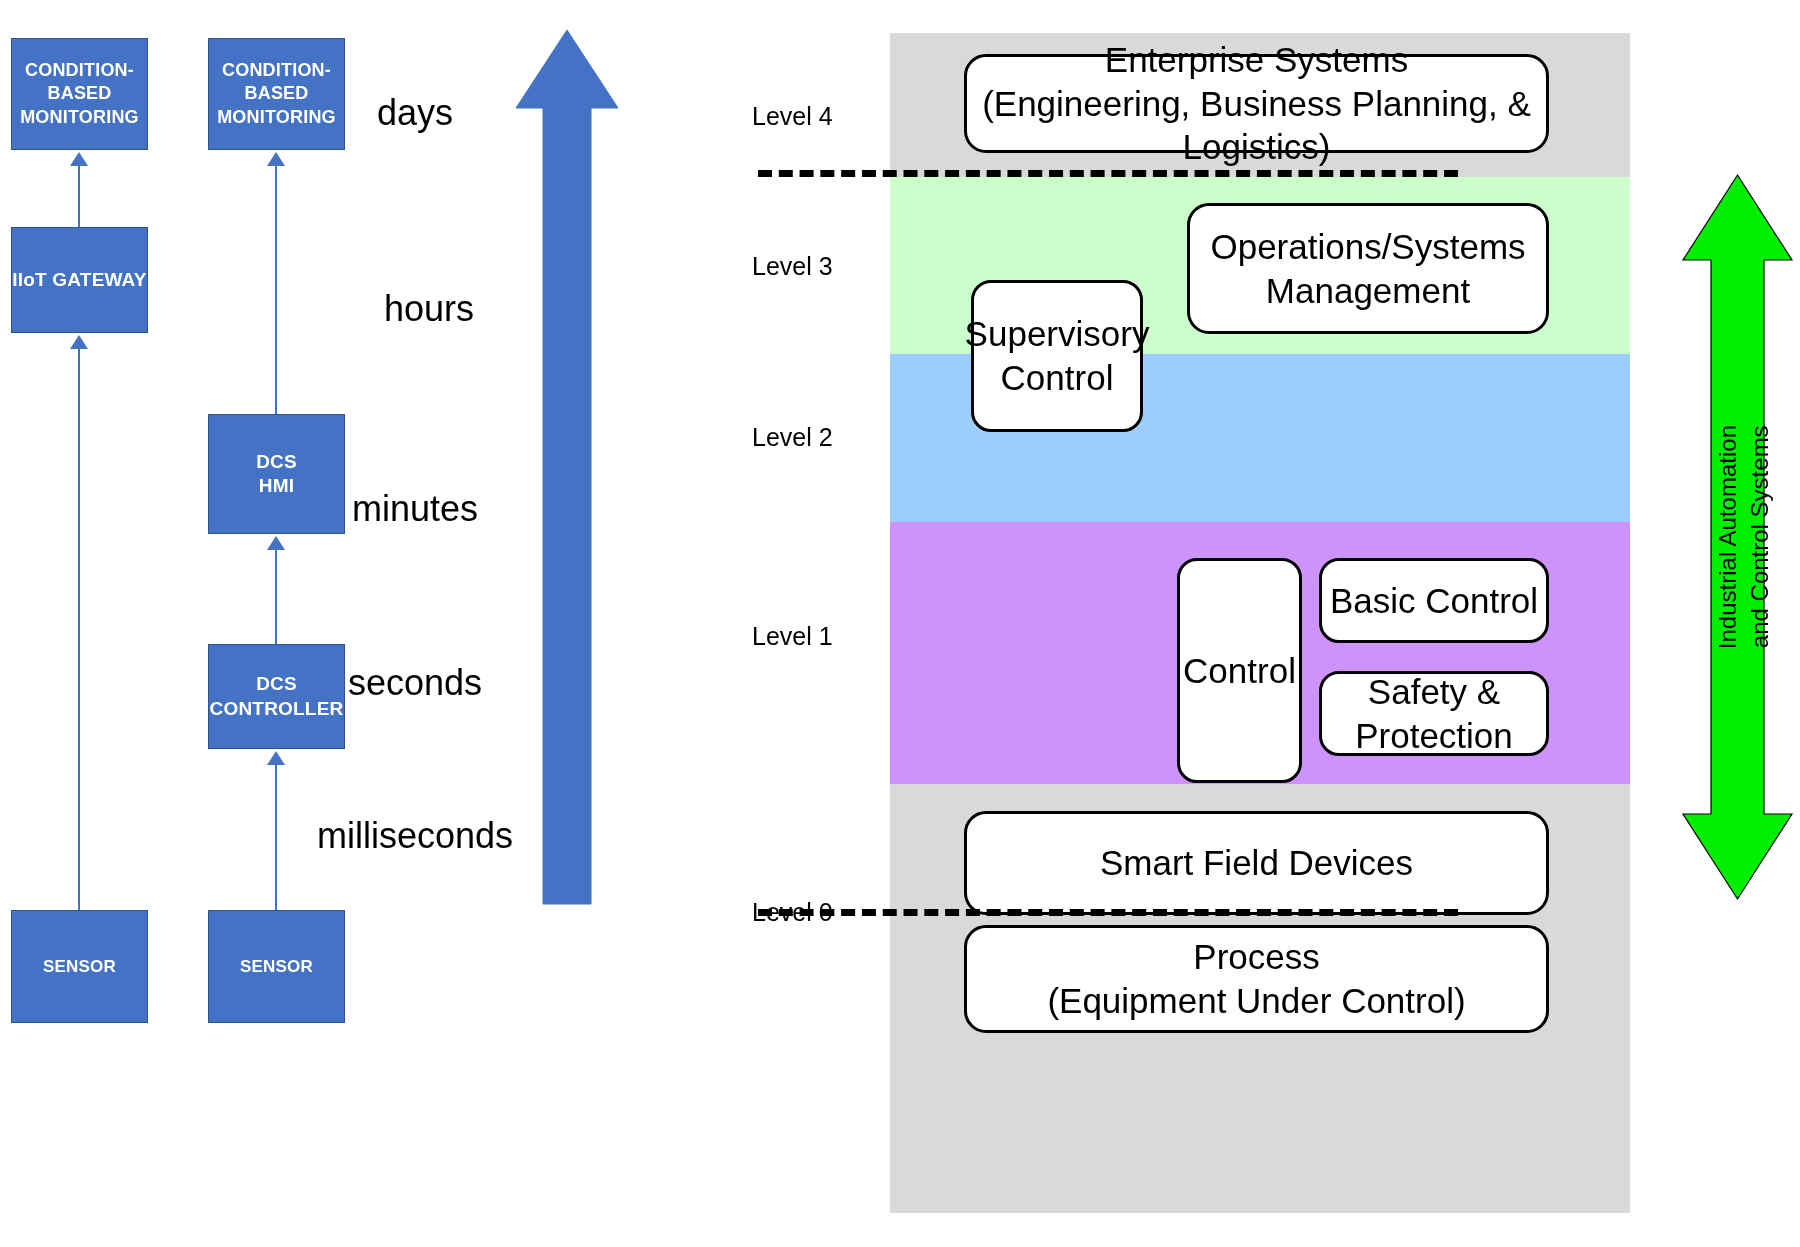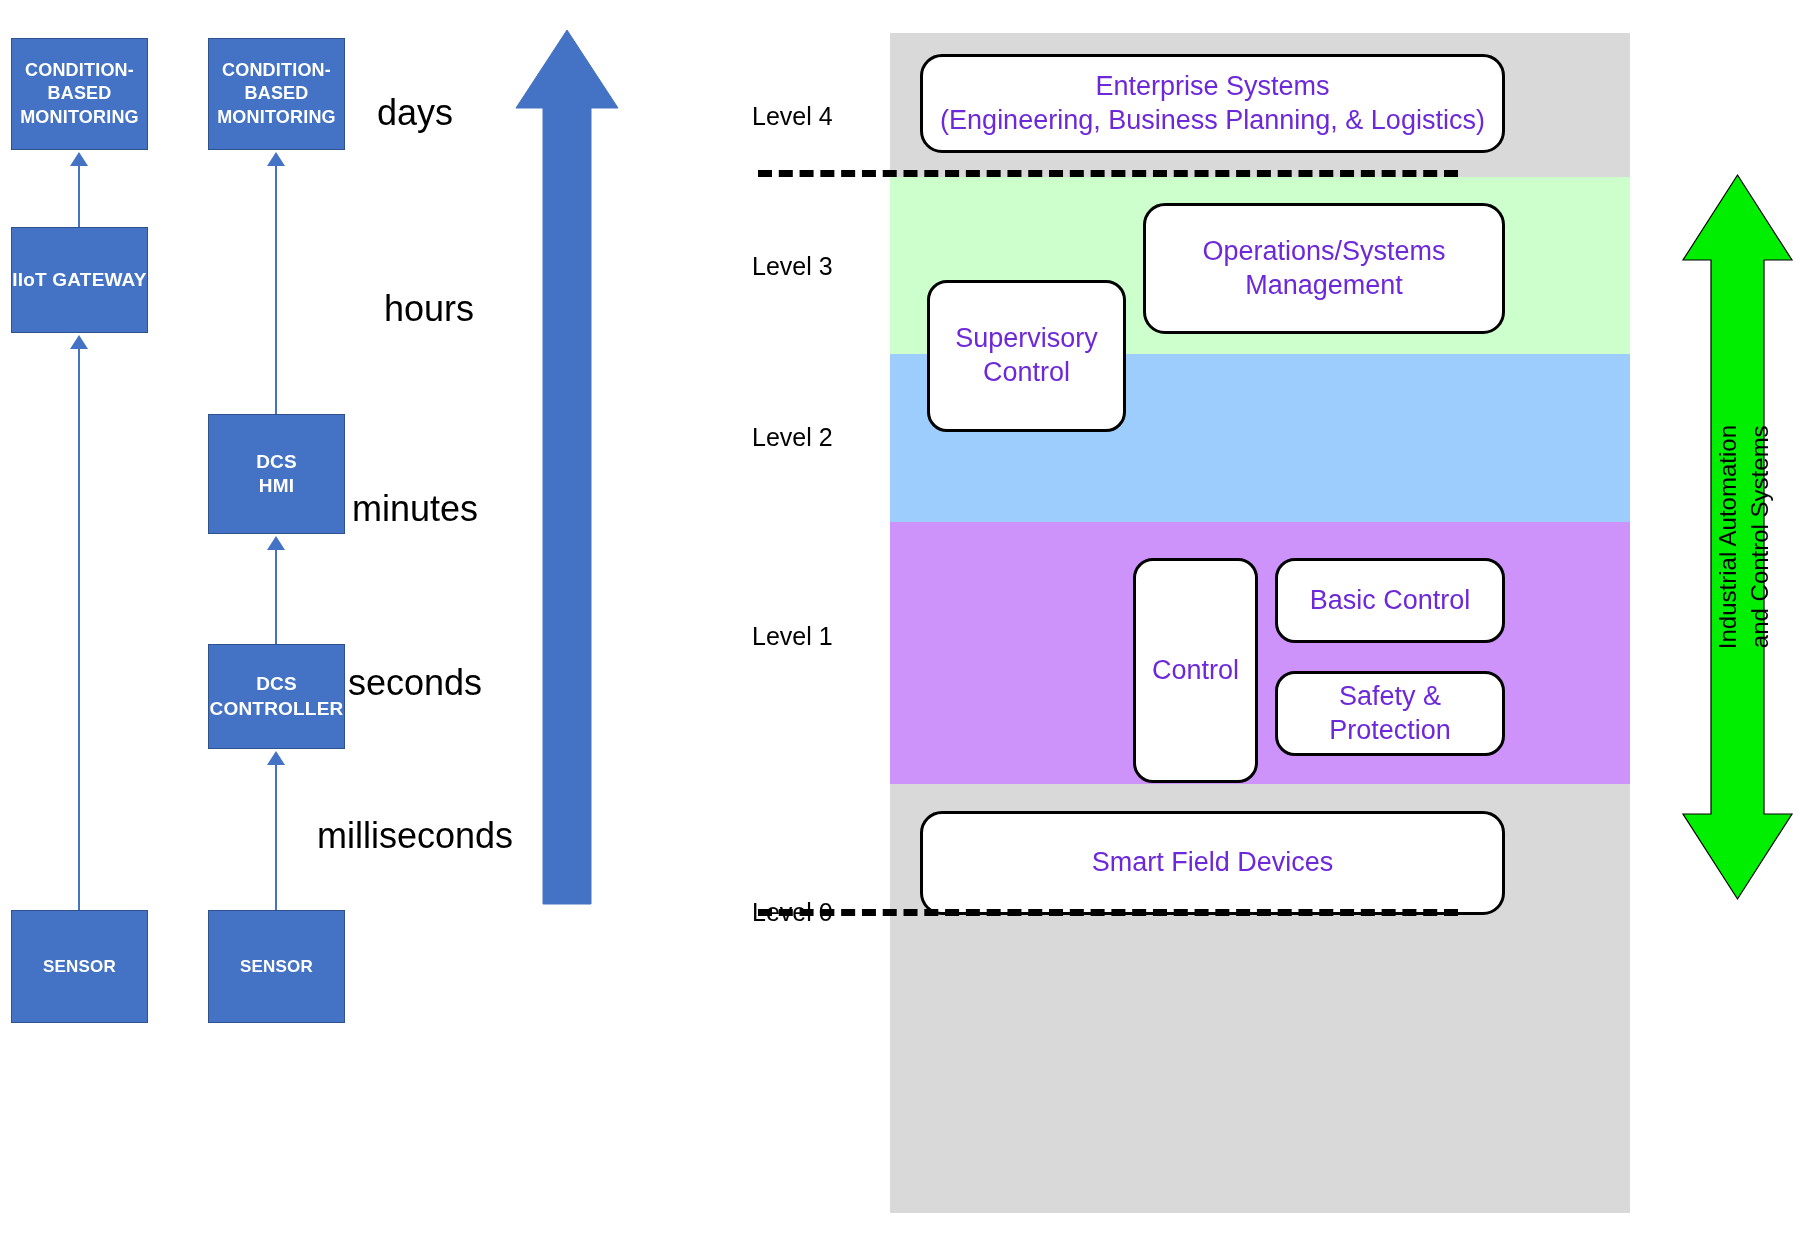--- a/index.html
+++ b/index.html
@@ -83,25 +83,26 @@
 
   .rbox {
     position: absolute;
     background: #ffffff;
     border: 3px solid #000000;
     border-radius: 22px;
     display: flex;
     align-items: center;
     justify-content: center;
     text-align: center;
-    font-size: 27px;
-    color: #6d28d9;
+    font-size: 35px;
+    color: #000000;
     line-height: 1.25;
     box-sizing: border-box;
     white-space: pre-line;
+    margin-left: 44px;
   }
   .rbox.narrow { border-radius: 20px; }
 
   
   .dash-line {
     position: absolute;
     height: 0;
     border-top: 7px dashed #000000;
   }
 
@@ -226,38 +227,42 @@
     <div class="rbox" style="left:30px; top:21px; width:585px; height:99px;">
       <span>Enterprise Systems
 (Engineering, Business Planning, &amp; Logistics)</span>
     </div>
 
     <div class="rbox" style="left:253px; top:170px; width:362px; height:131px;">
       <span>Operations/Systems
 Management</span>
     </div>
 
-    <div class="rbox narrow" style="left:37px; top:247px; width:199px; height:152px;">
+    <div class="rbox narrow" style="left:37px; top:247px; width:172px; height:152px;">
       <span>Supervisory
 Control</span>
     </div>
 
 
     <div class="rbox narrow" style="left:243px; top:525px; width:125px; height:225px;">
       <span>Control</span>
     </div>
     <div class="rbox narrow" style="left:385px; top:525px; width:230px; height:85px;">
       <span>Basic Control</span>
     </div>
     <div class="rbox narrow" style="left:385px; top:638px; width:230px; height:85px;">
       <span>Safety &amp; Protection</span>
     </div>
 
     <div class="rbox" style="left:30px; top:778px; width:585px; height:104px;text-align:right;">
       <span>Smart Field Devices</span>
+    </div>
+    <div class="rbox" style="left:30px; top:892px; width:585px; height:108px;">
+      <span>Process
+(Equipment Under Control)</span>
     </div>
   </div>
 
   <div class="dash-line" style="left:758px; top:170px; width:700px;"></div>
   <div class="dash-line" style="left:758px; top:909px; width:700px;"></div>
 
   <div id="green-arrow">
     <svg width="115" height="730" viewBox="0 0 115 730" xmlns="http://www.w3.org/2000/svg">
       <polygon points="57.5,3 112,88 84,88 84,642 112,642 57.5,727 3,642 31,642 31,88 3,88" fill="#00EE00" stroke="#000000" stroke-width="1.2"></polygon>
     </svg>

